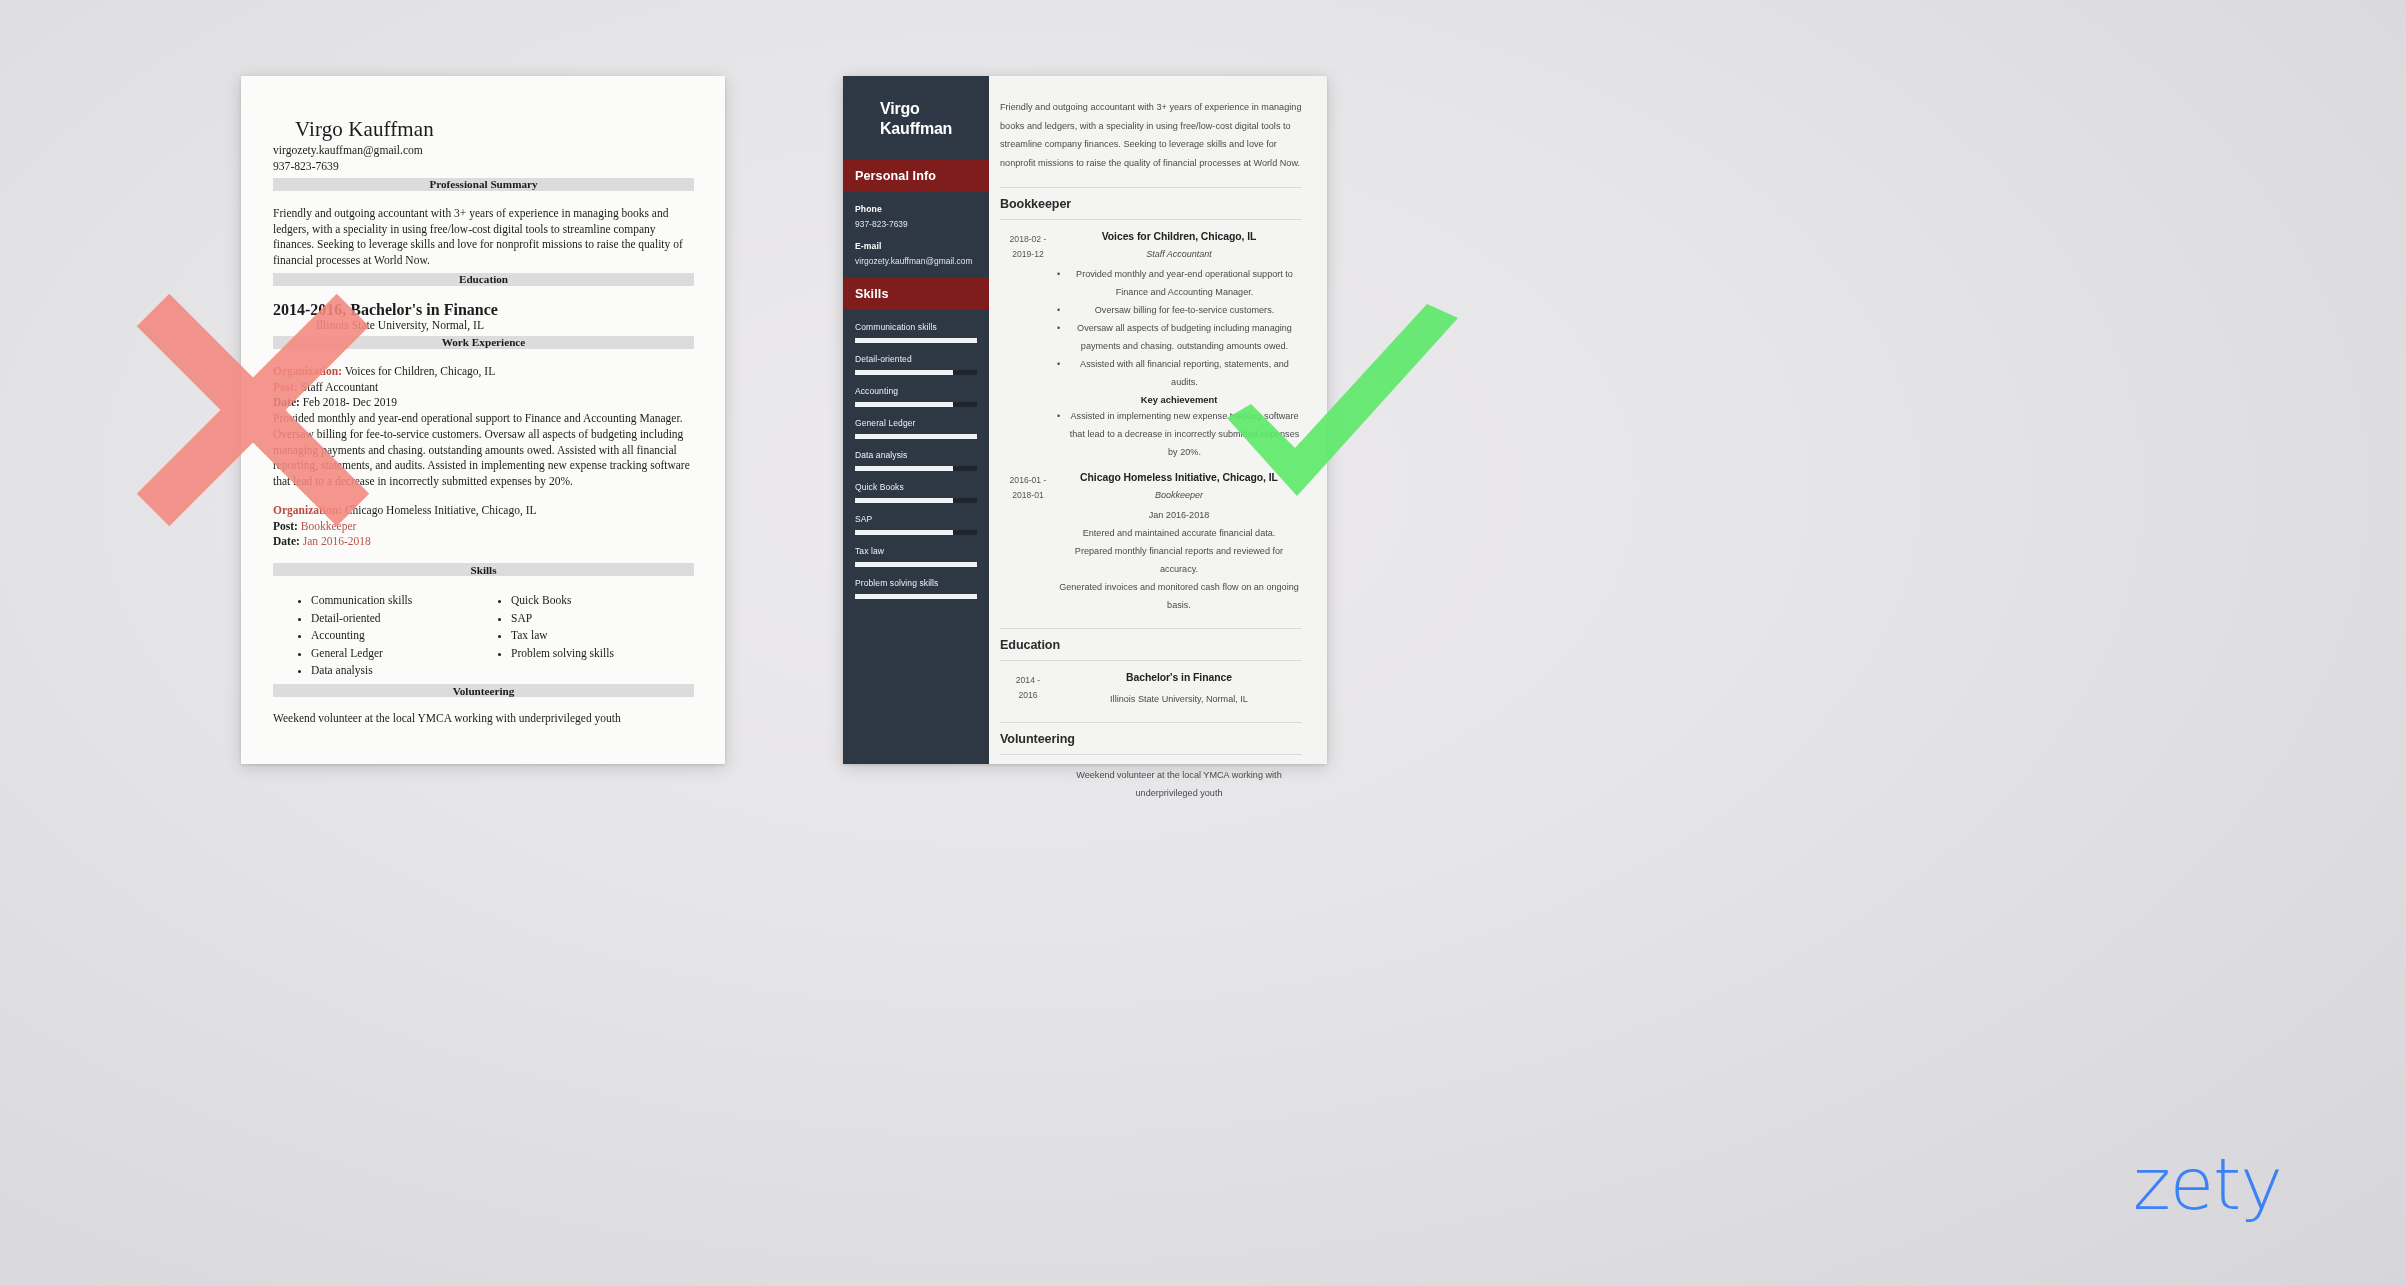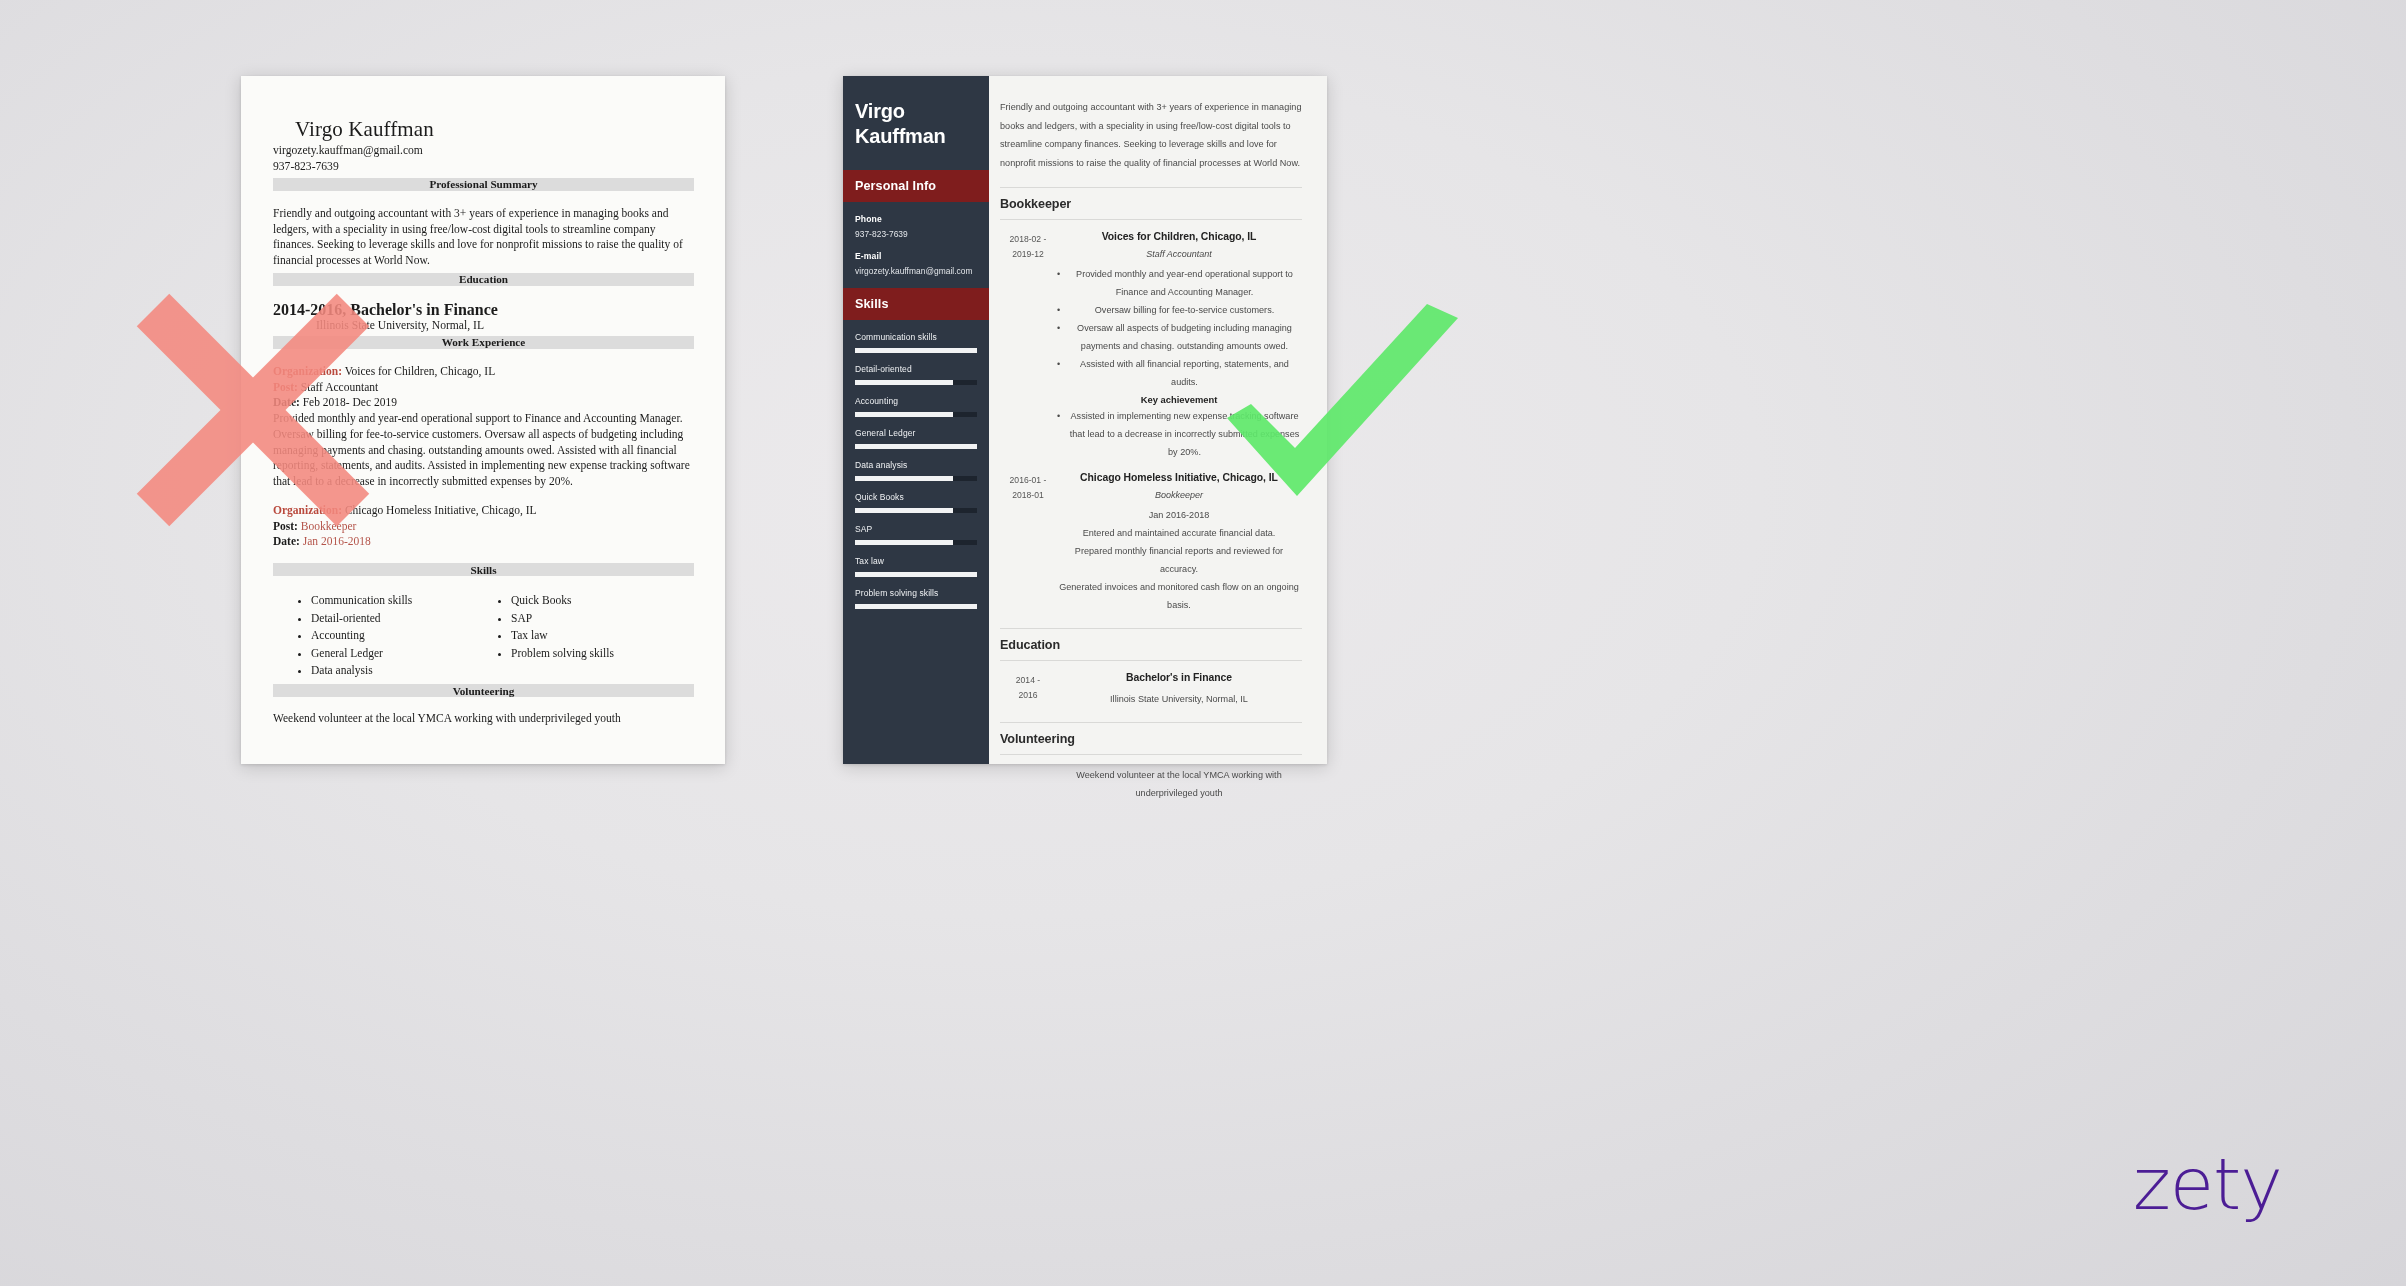--- a/index.html
+++ b/index.html
@@ -105,25 +105,26 @@
   }
 
   
   .gr-side {
     width: 146px;
     background: #2e3744;
     color: #ffffff;
     flex: 0 0 146px;
   }
   .gr-side-name {
-    font-size: 20px;
+    font-size: 16px;
     font-weight: bold;
     line-height: 1.23;
-    padding: 23px 14px 22px 12px;
+    padding: 23px 14px 22px 29px;
     letter-spacing: -.2px;
+    margin-left: 8px;
   }
   .gr-side-head {
     background: #7f1d1d;
     font-size: 12.6px;
     font-weight: bold;
     padding: 9px 0 9px 12px;
     letter-spacing: .1px;
   }
   .gr-side-body { padding: 12px 12px 0 12px; }
   .gr-field-label {
@@ -254,21 +255,21 @@
   }
 
   
   #zety {
     position: absolute;
     left: 2133px;
     top: 1148px;
     font-family: "DejaVu Sans", sans-serif;
     font-size: 72px;
     font-weight: 300;
-    color: #4c1d95;
+    color: #3b82f6;
     letter-spacing: -1px;
     line-height: 1;
   }
 </style>
 </head>
 <body>
 
 <div id="bad-resume">
   <div class="inner">
     <div class="bad-name">Virgo Kauffman</div>

